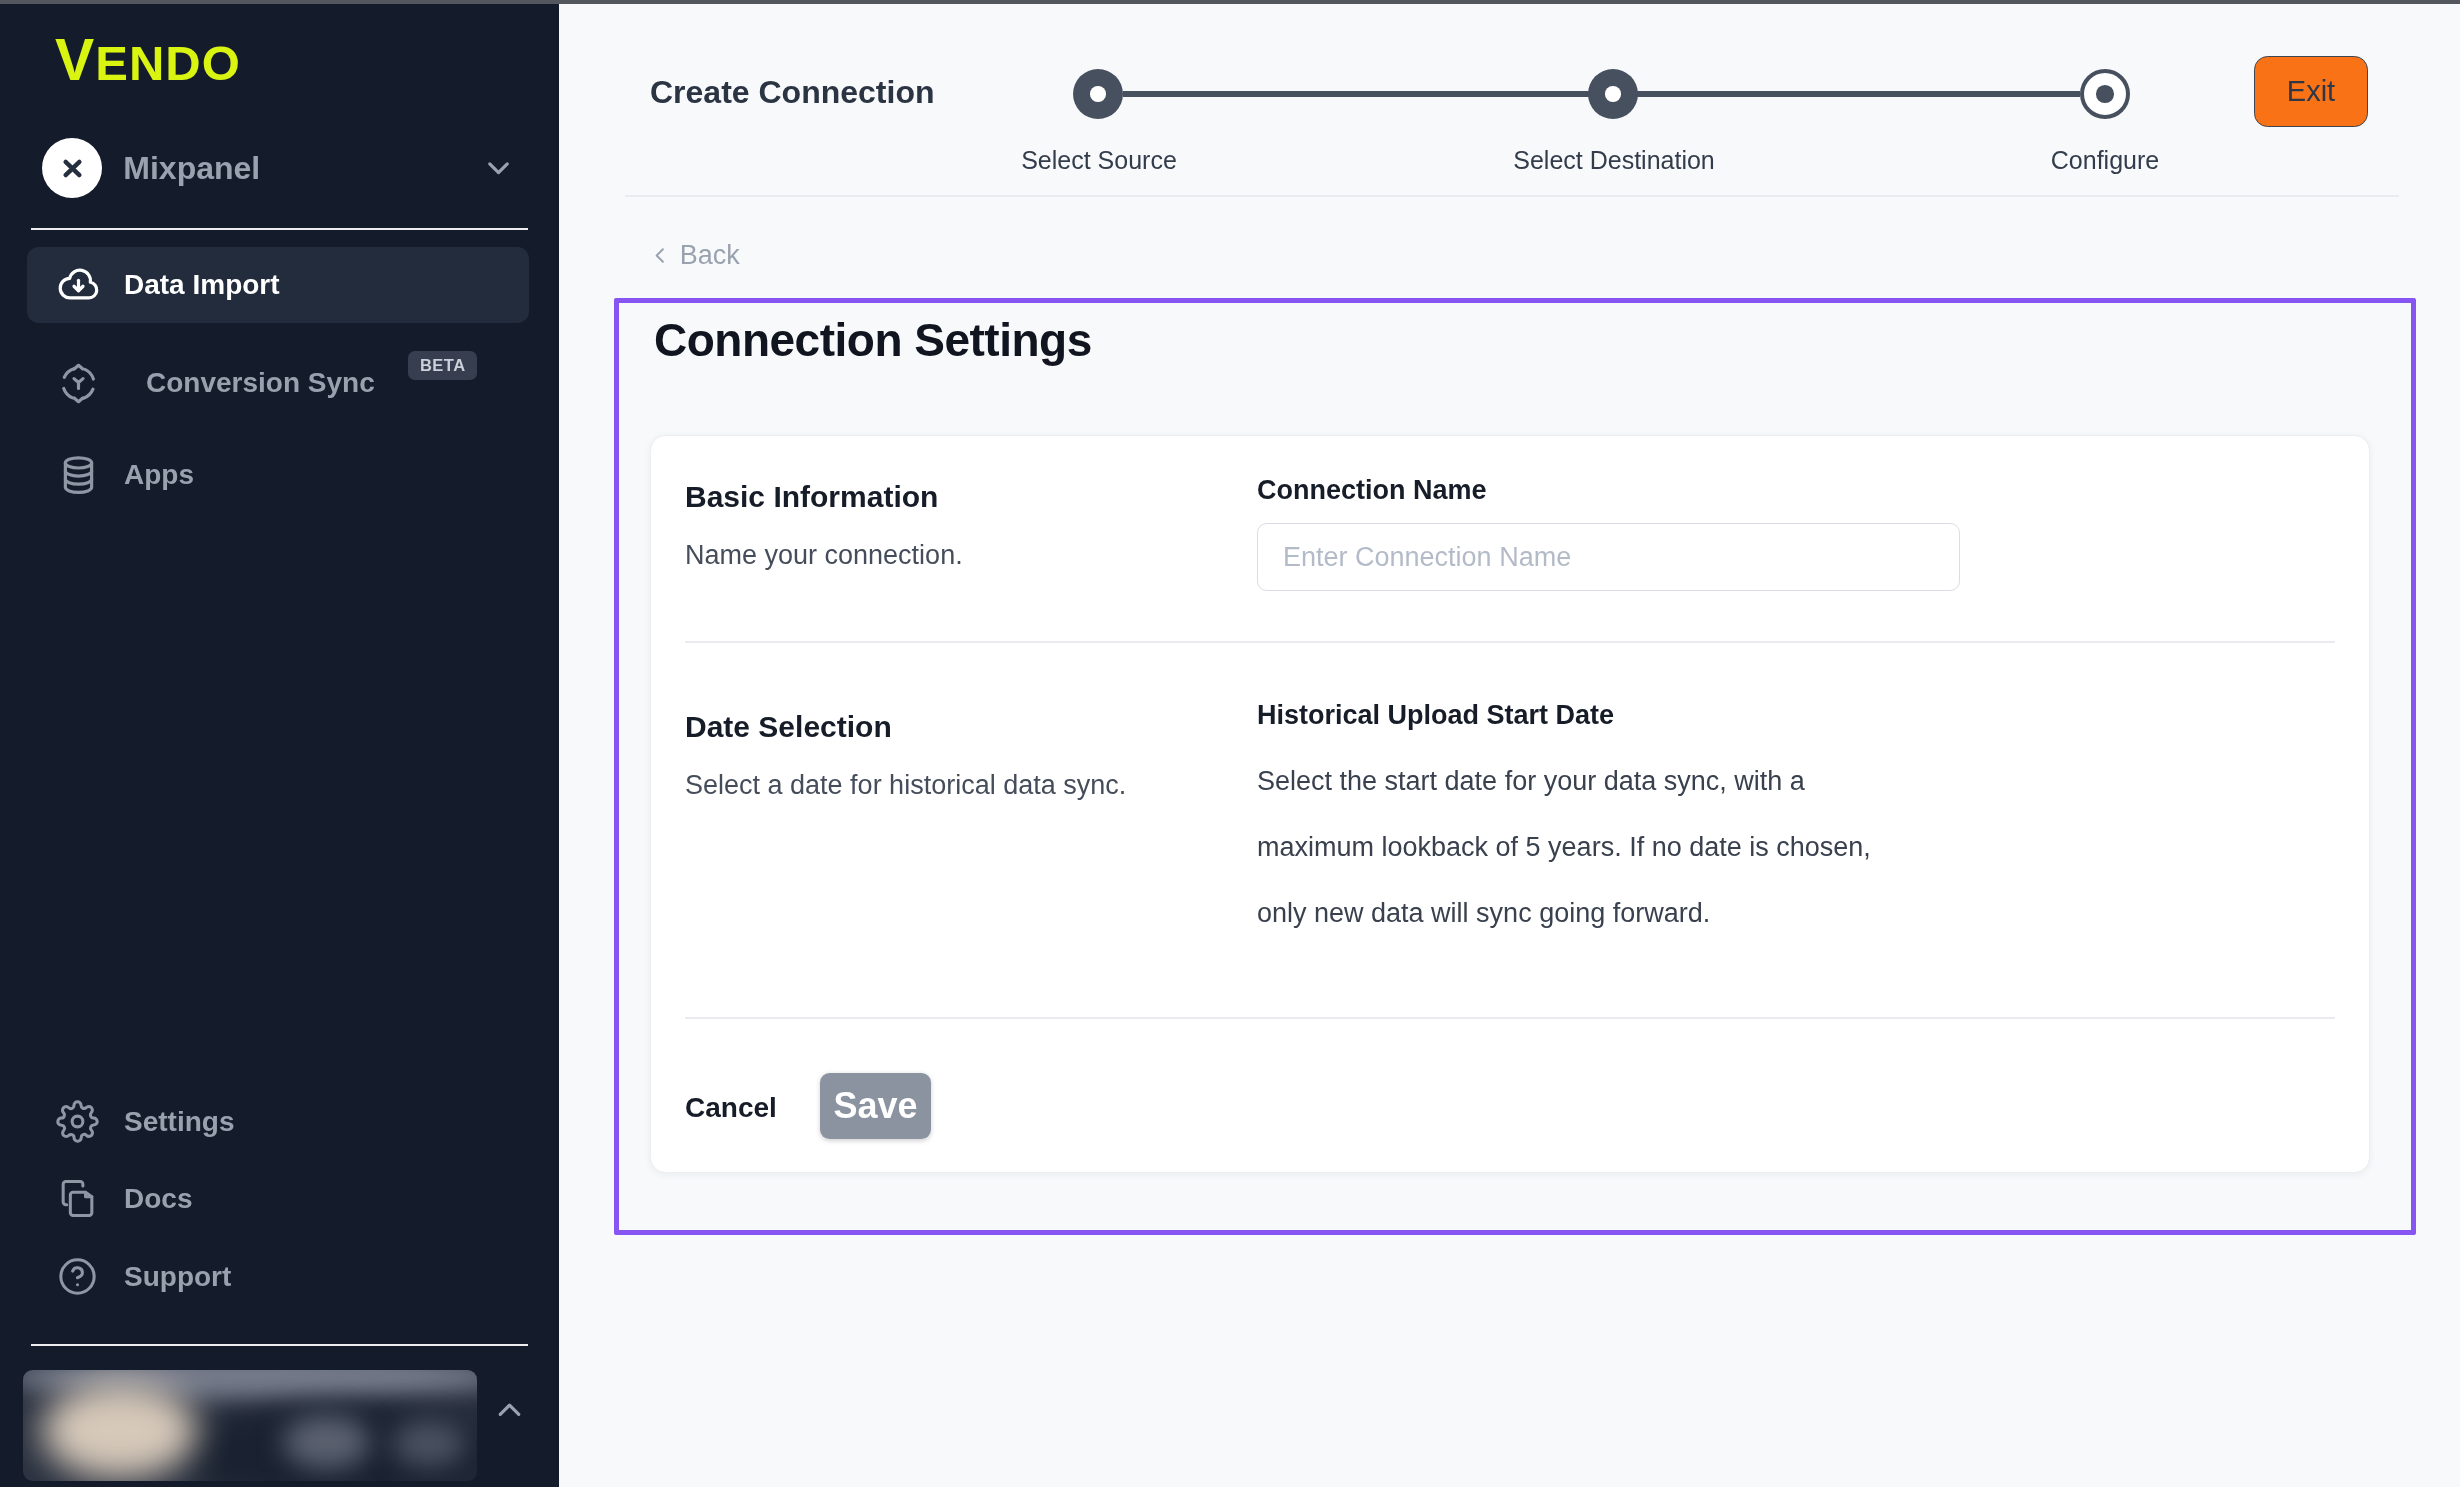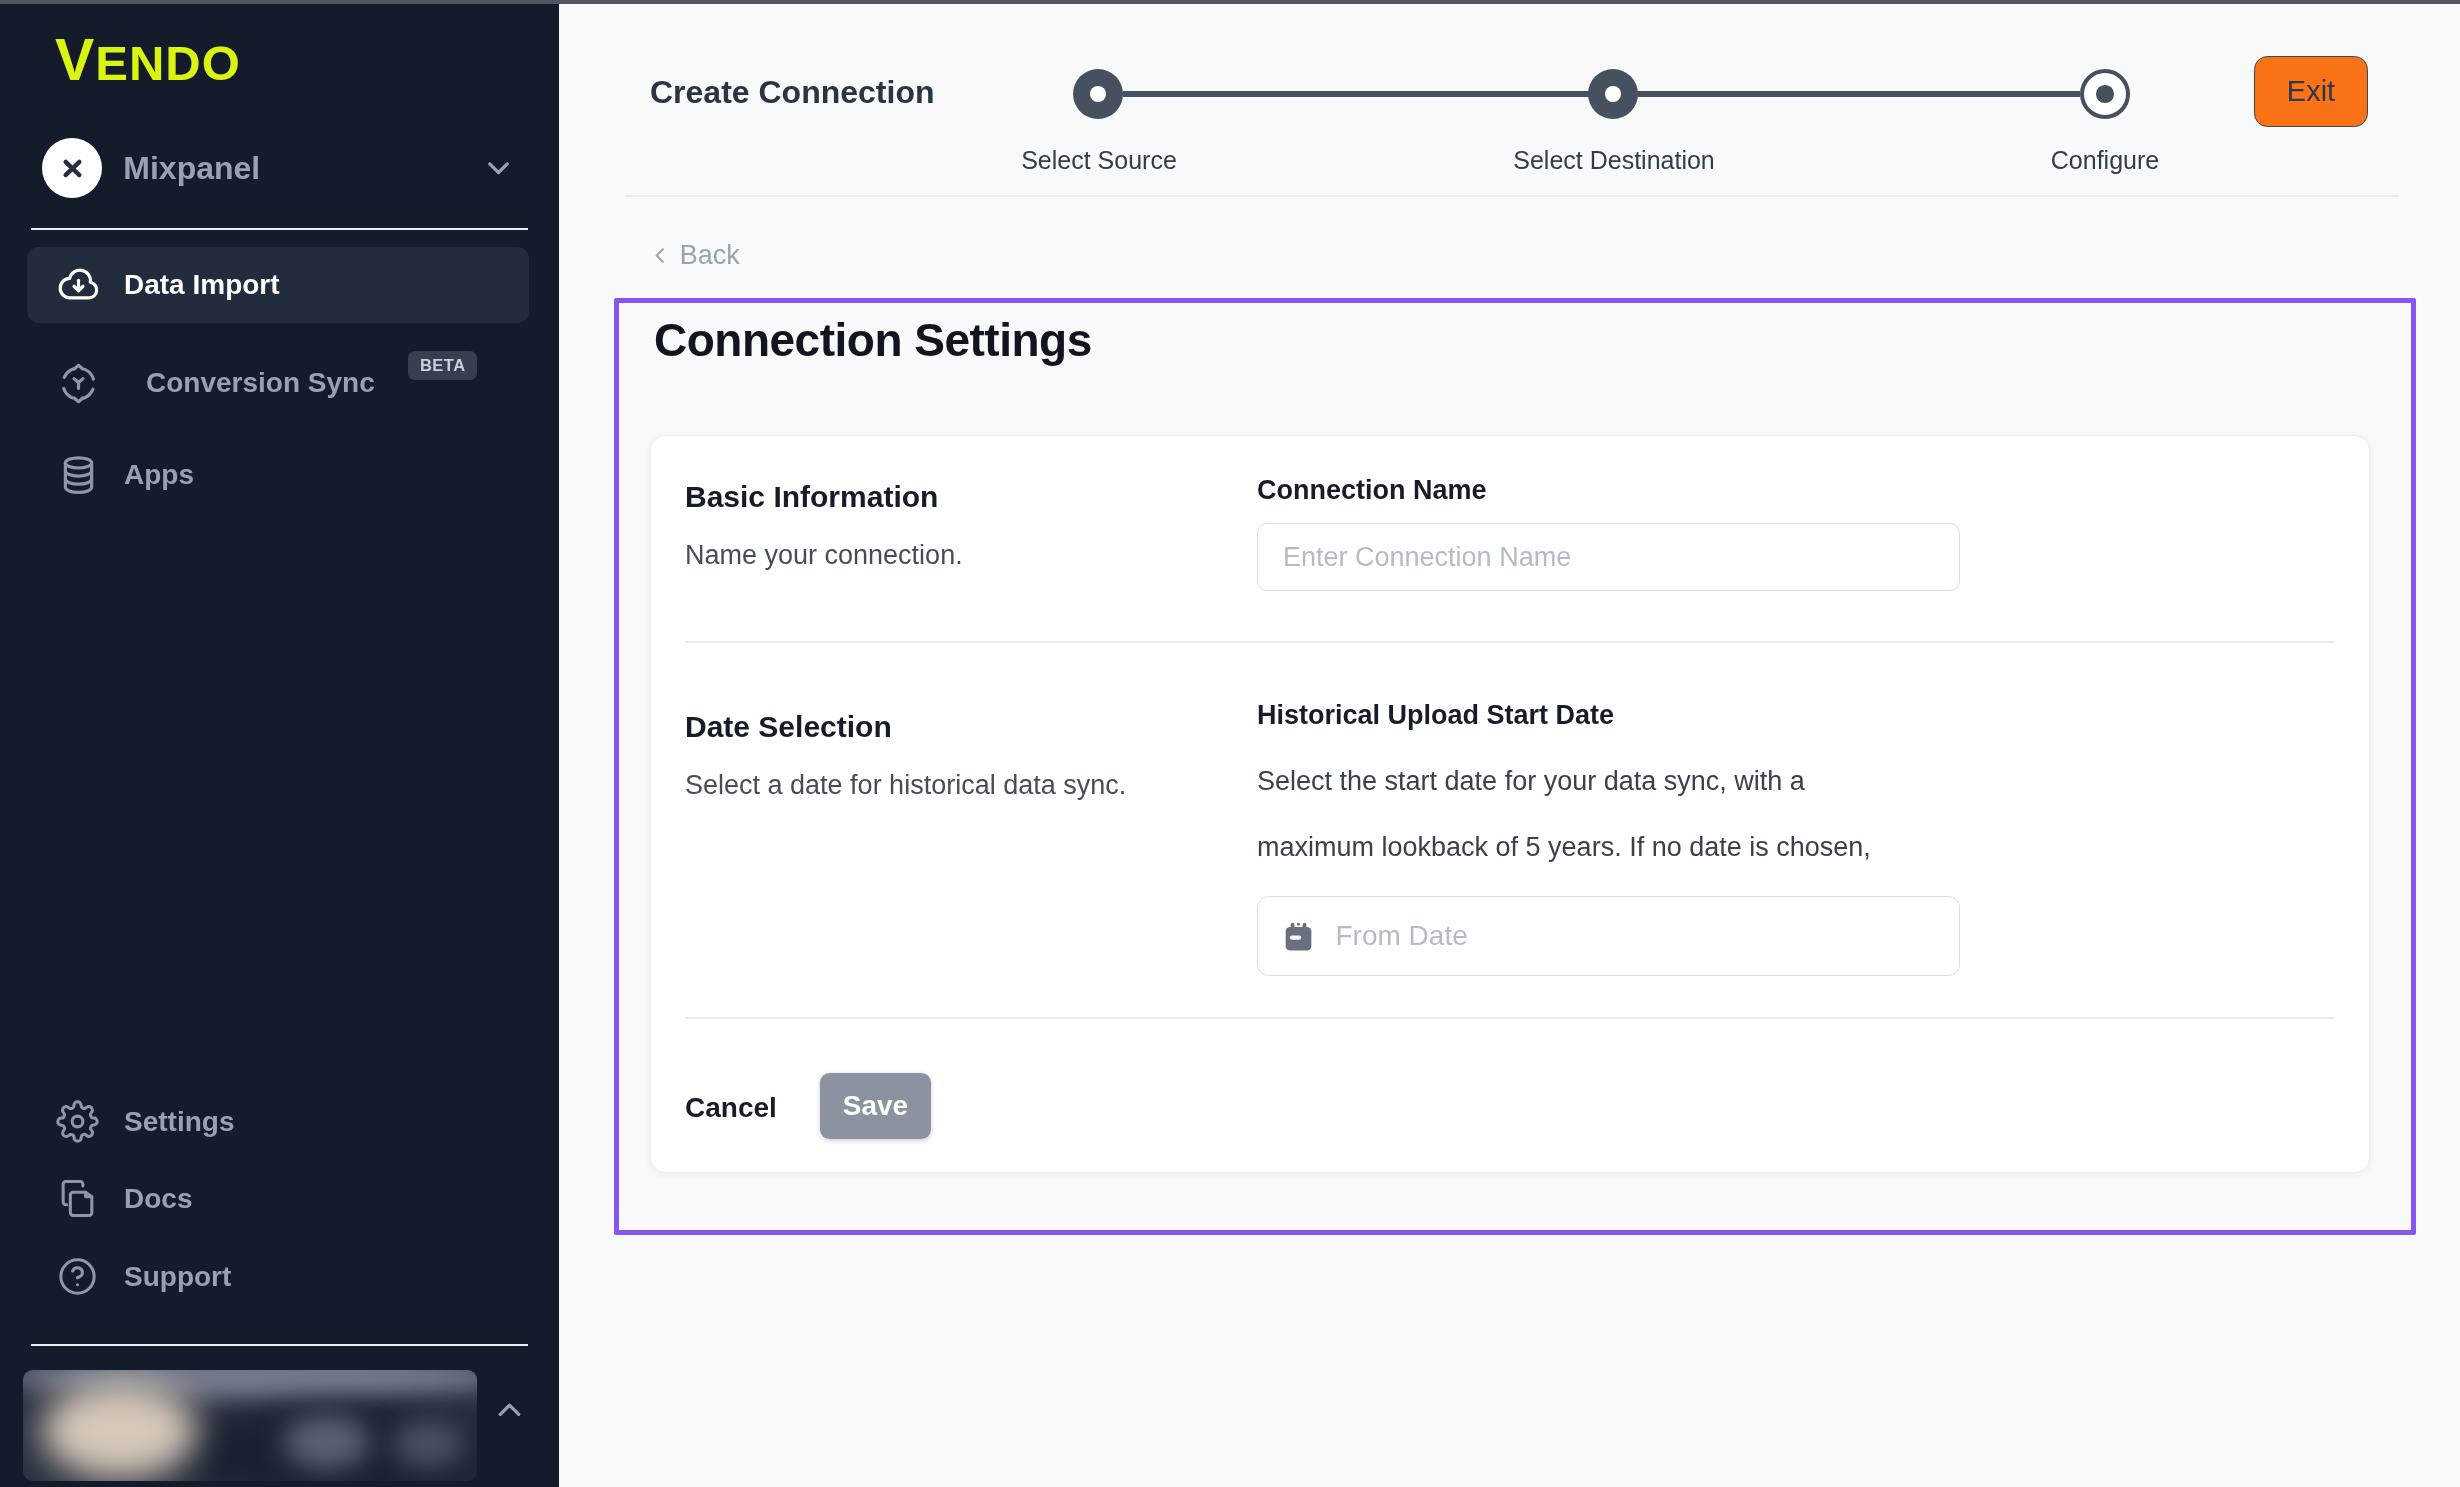--- a/index.html
+++ b/index.html
@@ -82,21 +82,21 @@
   .div-1{top:205px;}
   .div-2{top:581px;}
   .h-date{left:34px;top:274px;}
   .d-date{left:34px;top:334px;}
   .l-hist{left:606px;top:264px;}
   .f-help{position:absolute;left:606px;top:312px;width:670px;font-size:27px;line-height:66px;color:#39404E;}
   .date-field{position:absolute;left:606px;top:460px;width:703px;height:80px;border:1.9px solid #D9DDE3;border-radius:11.6px;display:flex;align-items:center;padding:0 23px;gap:17.5px;background:#fff;cursor:text;}
   .date-input{border:none;outline:none;flex:1;font-size:28px;color:#161C28;font-family:inherit;background:transparent;}
   .date-input::placeholder{color:#B4BBC8;}
   .cancel-btn{position:absolute;left:34px;top:648px;background:none;border:none;font-size:28px;font-weight:700;color:#161C28;cursor:pointer;font-family:inherit;padding:7.8px 0;}
-  .save-btn{position:absolute;left:169px;top:637px;width:111px;height:66px;background:#8B92A0;border:none;border-radius:9.7px;color:#FFFFFF;font-size:28px;font-weight:700;cursor:pointer;font-family:inherit;box-shadow:0 1.9px 4.9px rgba(0,0,0,.18);}
+  .save-btn{position:absolute;left:169px;top:637px;width:111px;height:66px;background:#8B92A0;border:none;border-radius:9.7px;color:#FFFFFF;font-size:36px;font-weight:700;cursor:pointer;font-family:inherit;box-shadow:0 1.9px 4.9px rgba(0,0,0,.18);}
 
   svg{display:block;}
 </style>
 </head>
 <body>
 
 <div id="app">
   <div class="top-strip"></div>
 
   <div class="sidebar">
@@ -232,30 +232,20 @@
     <div class="f-label l-connection">Connection Name</div>
     <input class="name-input" type="text" placeholder="Enter Connection Name" style="">
 
     <div class="card-divider div-1"></div>
 
     <div class="sec-h h-date">Date Selection</div>
     <div class="sec-d d-date">Select a date for historical data sync.</div>
     <div class="f-label l-hist">Historical Upload Start Date</div>
     <div class="f-help">Select the start date for your data sync, with a maximum lookback of 5 years. If no date is chosen, only new data will sync going forward.</div>
 
-    <div class="date-field">
-      <svg width="35" height="35" viewBox="0 0 24 24">
-        <rect x="3.2" y="5.4" width="17.6" height="16.2" rx="3" fill="#687080"></rect>
-        <rect x="6.6" y="2.6" width="2.6" height="4.6" rx="1.3" fill="#687080"></rect>
-        <rect x="14.8" y="2.6" width="2.6" height="4.6" rx="1.3" fill="#687080"></rect>
-        <rect x="11" y="2.6" width="2" height="2" rx="1" fill="#687080"></rect>
-        <rect x="6.1" y="11.3" width="7.8" height="2.9" rx="1.45" fill="#FFFFFF"></rect>
-      </svg>
-      <input class="date-input" type="text" placeholder="From Date" style="">
-    </div>
 
     <div class="card-divider div-2"></div>
 
     <button class="cancel-btn">Cancel</button>
     <button class="save-btn">Save</button>
   </div>
 </div>
 
 
 </body></html>

